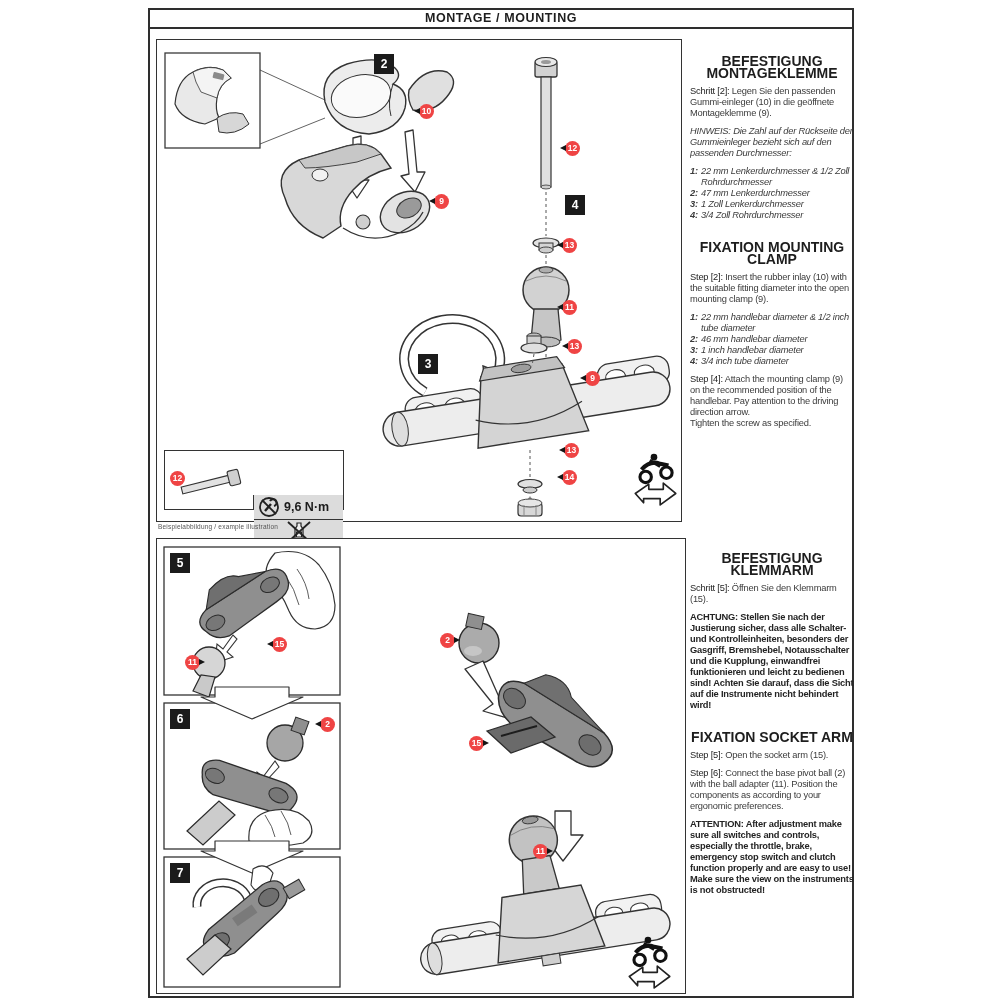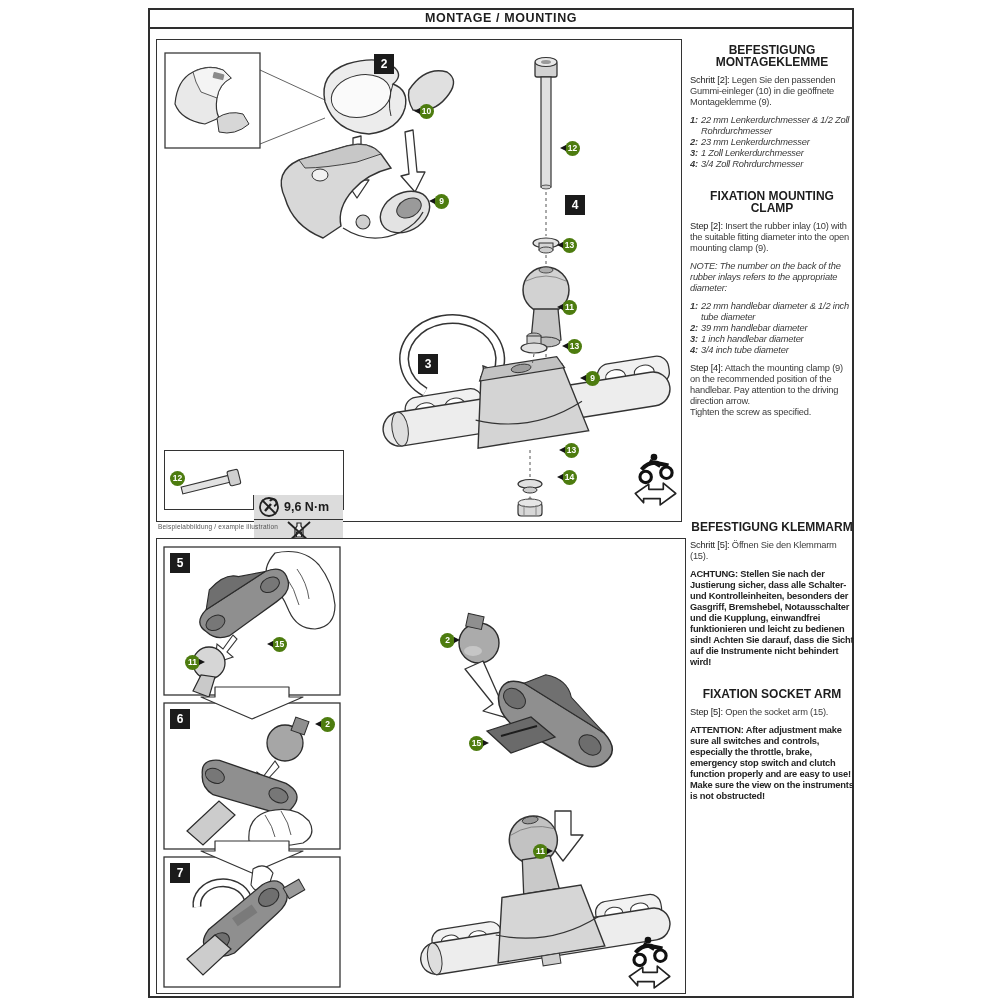--- a/index.html
+++ b/index.html
@@ -10,39 +10,39 @@
           text-align:center;font-weight:700;font-size:12.5px;letter-spacing:.6px;color:#1d1d1d;line-height:16px;}
   .panel{position:absolute;background:#fff;border:1.5px solid #333;}
   .panel1{left:6px;top:29px;width:524px;height:481px;}
   .panel2{left:6px;top:528px;width:528px;height:454px;}
   .caption{position:absolute;left:8px;top:513px;font-size:6.5px;color:#555;letter-spacing:.2px;}
   .psvg{position:absolute;left:0;top:0;width:100%;height:100%;}
   
   .badge{position:absolute;width:20px;height:20px;background:#1b1b1b;color:#fff;font-weight:700;
          font-size:12px;line-height:20px;text-align:center;}
   
-  .co{position:absolute;width:15px;height:15px;border-radius:50%;background:#4d7c0f;color:#fff;
+  .co{position:absolute;width:15px;height:15px;border-radius:50%;background:#ef4444;color:#fff;
       font-size:8.5px;font-weight:700;line-height:15px;text-align:center;}
   .co::before{content:"";position:absolute;top:4px;width:0;height:0;
       border-top:3.5px solid transparent;border-bottom:3.5px solid transparent;}
   .co.pl::before{left:-5px;border-right:6px solid #161616;}
   .co.pr::before{right:-5px;border-left:6px solid #161616;}
   
   .torque-box{position:absolute;left:7px;top:410px;width:178px;height:58px;border:1.5px solid #333;display:flex;background:#fff;}
   .tb-left{width:88px;position:relative;}
   .tb-right{flex:1;border-left:1.5px solid #333;display:flex;flex-direction:column;margin-top:44px;}
   .tb-top{flex:1;background:#dcdcdc;border-bottom:1.5px solid #333;display:flex;align-items:center;gap:3px;padding:0 3px;}
   .tb-bottom{flex:1;background:#dcdcdc;display:flex;align-items:center;justify-content:center;}
   .tb-value{font-weight:700;font-size:12.5px;color:#1d1d1d;white-space:nowrap;}
   .moto{position:absolute;width:48px;height:56px;}
   
   .col{position:absolute;width:164px;font-size:9.3px;line-height:11px;letter-spacing:-.2px;}
   .colA{left:540px;top:33px;height:476px;overflow:hidden;}
-  .colB{left:540px;top:510px;height:452px;overflow:hidden;}
-  .col h3{margin:1px 0 7px 0;font-size:12px;line-height:12px;text-align:center;color:#1d1d1d;letter-spacing:0;}
+  .colB{left:540px;top:530px;height:452px;overflow:hidden;}
+  .col h3{margin:12px 0 7px 0;font-size:14px;line-height:12px;text-align:center;color:#1d1d1d;letter-spacing:0;}
   .col h3.mt{margin-top:20px;}
   .col p{margin:0 0 7px 0;}
   .lbl{font-weight:400;color:#242424;}
   .note{font-style:italic;}
   .dlist{font-style:italic;margin:0 0 7px 0;}
   .drow{position:relative;padding-left:11px;}
   .drow .num{position:absolute;left:0;font-weight:700;}
   .warn{font-weight:700;color:#242424;}
 </style>
 </head>
@@ -295,43 +295,44 @@
           <path d="M10,17 Q18,8 27,11 L36,13" fill="none" stroke="#111" stroke-width="4"></path>
           <circle cx="22" cy="5" r="3.2" fill="#111"></circle>
           <path d="M18,8 L28,14" stroke="#111" stroke-width="3"></path>
         </svg>
       </span>
     </div>
 
     <div class="col colA">
       <h3>BEFESTIGUNG MONTAGEKLEMME</h3>
       <p><b class="lbl">Schritt [2]:</b> <span>Legen Sie den passenden Gummi-einleger (10) in die geöffnete Montageklemme (9).</span></p>
+      <p class="note">HINWEIS: Die Zahl auf der Rückseite der Gummieinleger bezieht sich auf den passenden Durchmesser:</p>
       <div class="dlist">
         <div class="drow"><span class="num">1:</span><span>22 mm Lenkerdurchmesser &amp; 1/2 Zoll Rohrdurchmesser</span></div>
-        <div class="drow"><span class="num">2:</span><span>23 mm Lenkerdurchmesser</span></div>
+        <div class="drow"><span class="num">2:</span><span>47 mm Lenkerdurchmesser</span></div>
         <div class="drow"><span class="num">3:</span><span>1 Zoll Lenkerdurchmesser</span></div>
         <div class="drow"><span class="num">4:</span><span>3/4 Zoll Rohrdurchmesser</span></div>
       </div>
 
       <h3 class="mt">FIXATION MOUNTING CLAMP</h3>
       <p><b class="lbl">Step [2]:</b> <span>Insert the rubber inlay (10) with the suitable fitting diameter into the open mounting clamp (9).</span></p>
-      <p class="note">NOTE: The number on the back of the rubber inlays refers to the appropriate diameter:</p>
       <div class="dlist">
         <div class="drow"><span class="num">1:</span><span>22 mm handlebar diameter &amp; 1/2 inch tube diameter</span></div>
-        <div class="drow"><span class="num">2:</span><span>39 mm handlebar diameter</span></div>
+        <div class="drow"><span class="num">2:</span><span>46 mm handlebar diameter</span></div>
         <div class="drow"><span class="num">3:</span><span>1 inch handlebar diameter</span></div>
         <div class="drow"><span class="num">4:</span><span>3/4 inch tube diameter</span></div>
       </div>
       <p><b class="lbl">Step [4]:</b> <span>Attach the mounting clamp (9) on the recommended position of the handlebar. Pay attention to the driving direction arrow.</span><br><span>Tighten the screw as specified.</span></p>
     </div>
 
     <div class="col colB">
       <h3>BEFESTIGUNG KLEMMARM</h3>
       <p><b class="lbl">Schritt [5]:</b> <span>Öffnen Sie den Klemmarm (15).</span></p>
       <p class="warn">ACHTUNG: Stellen Sie nach der Justierung sicher, dass alle Schalter- und Kontrolleinheiten, besonders der Gasgriff, Bremshebel, Notausschalter und die Kupplung, einwandfrei funktionieren und leicht zu bedienen sind! Achten Sie darauf, dass die Sicht auf die Instrumente nicht behindert wird!</p>
 
       <h3 class="mt">FIXATION SOCKET ARM</h3>
       <p><b class="lbl">Step [5]:</b> <span>Open the socket arm (15).</span></p>
+      <p><b class="lbl">Step [6]:</b> <span>Connect the base pivot ball (2) with the ball adapter (11). Position the components as according to your ergonomic preferences.</span></p>
       <p class="warn">ATTENTION: After adjustment make sure all switches and controls, especially the throttle, brake, emergency stop switch and clutch function properly and are easy to use! Make sure the view on the instruments is not obstructed!</p>
     </div>
 
   </div>
 </div>
 
 </body></html>

